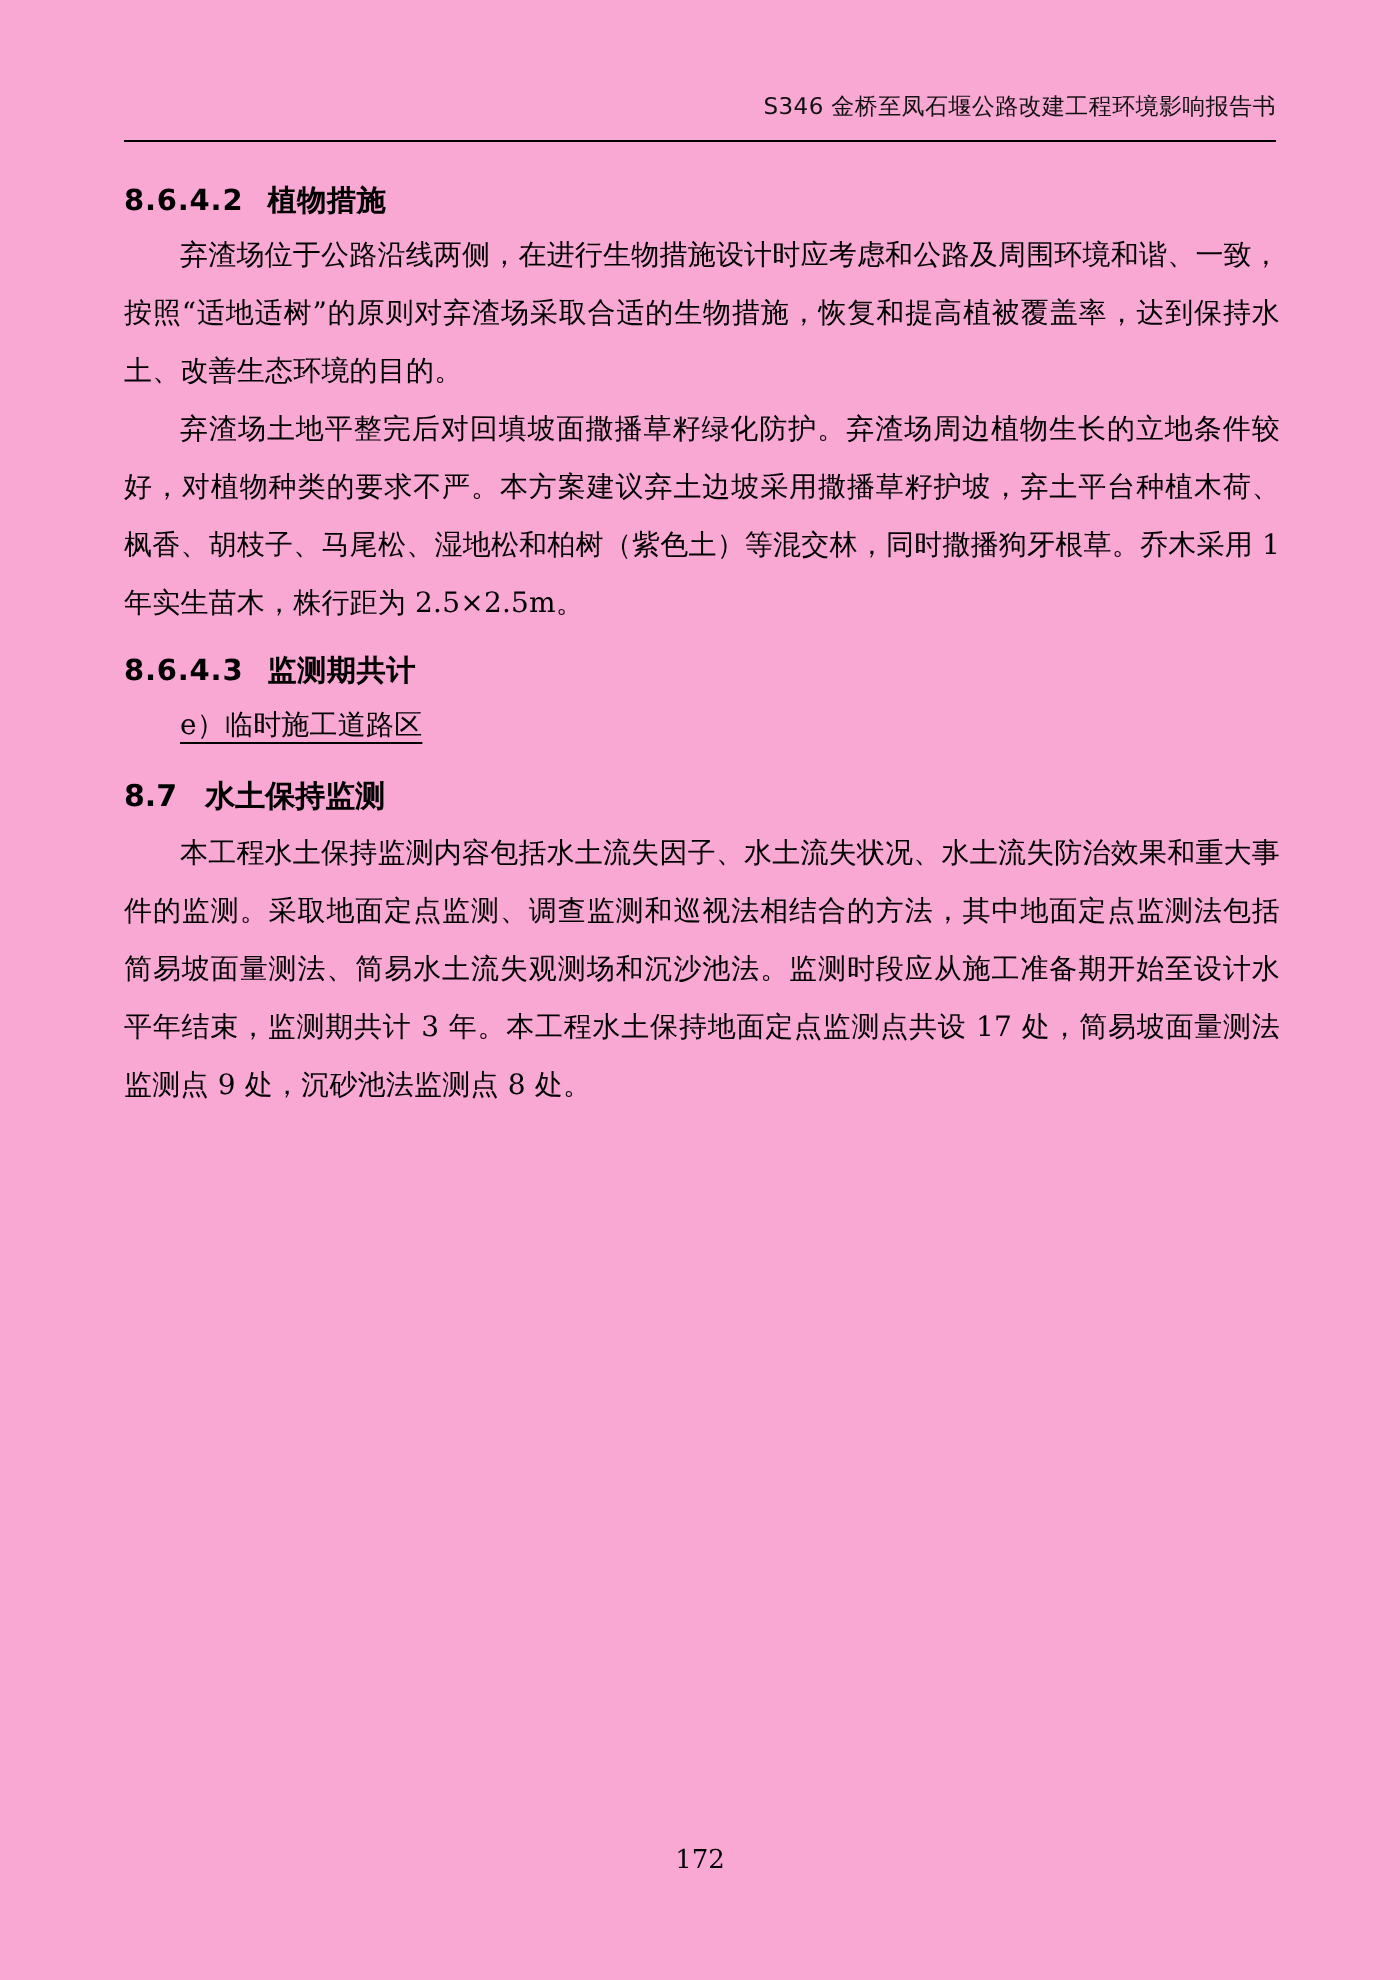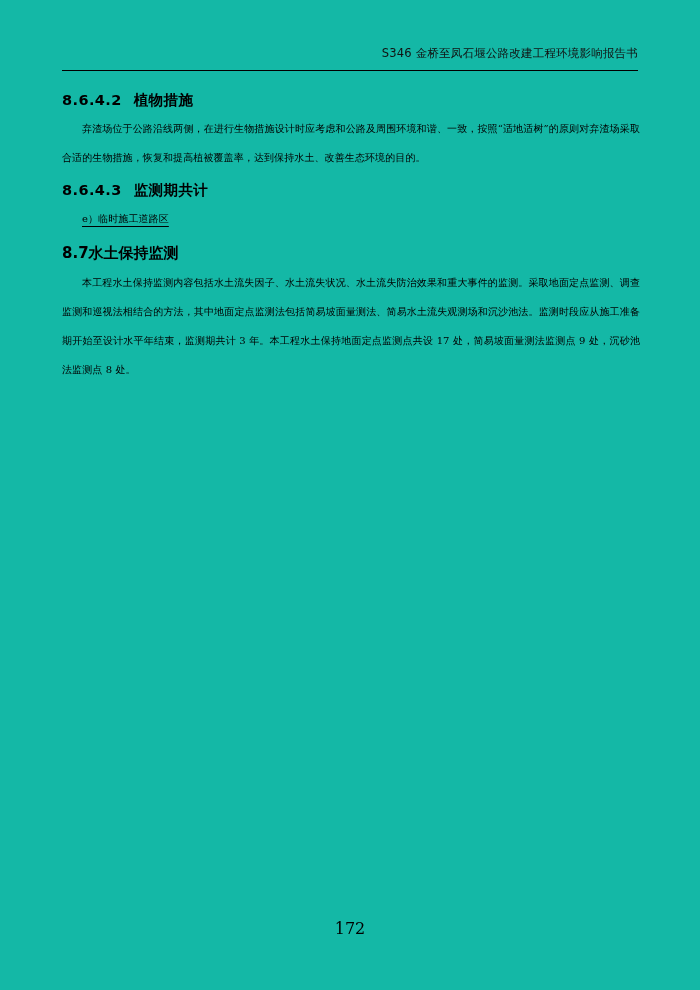--- a/index.html
+++ b/index.html
@@ -12,21 +12,21 @@
     background: #ffffff;
     font-family: "DejaVu Serif", "Liberation Serif", serif;
     color: #000000;
   }
   .page {
     position: relative;
     width: 700px;
     height: 990px;
     box-sizing: border-box;
     padding: 18px;
-    background: #14b8a6;
+    background: #f9a8d4;
   }
   .header {
     position: absolute;
     top: 46px;
     right: 62px;
     font-size: 11.5px;
     font-family: "DejaVu Sans", "Liberation Sans", sans-serif;
     letter-spacing: 0.2px;
     color: #111;
     white-space: nowrap;
@@ -57,59 +57,60 @@
     font-weight: bold;
     margin-right: 12px;
   }
   .sec-head-major {
     font-size: 15px;
     font-family: "DejaVu Sans", "Liberation Sans", sans-serif;
     font-weight: bold;
     margin: 11px 0 5px 0;
   }
   .sec-head-major .num {
-    margin-right: 0;
+    margin-right: 14px;
   }
   p.body {
-    font-size: 10px;
+    font-size: 14px;
     line-height: 29px;
     margin: 0;
     text-align: justify;
     text-indent: 2em;
     letter-spacing: 0.1px;
   }
   p.body.u {
     text-decoration: underline;
     text-underline-offset: 4px;
     text-decoration-thickness: 1px;
   }
   .pagenum {
     position: absolute;
     bottom: 52px;
     left: 0;
     right: 0;
     text-align: center;
-    font-size: 16px;
+    font-size: 13px;
     font-family: "DejaVu Serif", "Liberation Serif", serif;
   }
 </style>
 </head>
 <body>
 
 <div class="page">
 
   <div class="header">S346 金桥至凤石堰公路改建工程环境影响报告书</div>
   <div class="header-rule"></div>
 
   <div class="content">
 
     <div class="sec-head">
       <span class="num">8.6.4.2</span><span>植物措施</span>
     </div>
     <p class="body">弃渣场位于公路沿线两侧，在进行生物措施设计时应考虑和公路及周围环境和谐、一致，按照“适地适树”的原则对弃渣场采取合适的生物措施，恢复和提高植被覆盖率，达到保持水土、改善生态环境的目的。</p>
+    <p class="body">弃渣场土地平整完后对回填坡面撒播草籽绿化防护。弃渣场周边植物生长的立地条件较好，对植物种类的要求不严。本方案建议弃土边坡采用撒播草籽护坡，弃土平台种植木荷、枫香、胡枝子、马尾松、湿地松和柏树（紫色土）等混交林，同时撒播狗牙根草。乔木采用 1 年实生苗木，株行距为 2.5×2.5m。</p>
 
     <div class="sec-head">
       <span class="num">8.6.4.3</span><span>监测期共计</span>
     </div>
     <p class="body u">e）临时施工道路区</p>
 
     <div class="sec-head-major">
       <span class="num">8.7</span><span>水土保持监测</span>
     </div>
     <p class="body">本工程水土保持监测内容包括水土流失因子、水土流失状况、水土流失防治效果和重大事件的监测。采取地面定点监测、调查监测和巡视法相结合的方法，其中地面定点监测法包括简易坡面量测法、简易水土流失观测场和沉沙池法。监测时段应从施工准备期开始至设计水平年结束，监测期共计 3 年。本工程水土保持地面定点监测点共设 17 处，简易坡面量测法监测点 9 处，沉砂池法监测点 8 处。</p>

